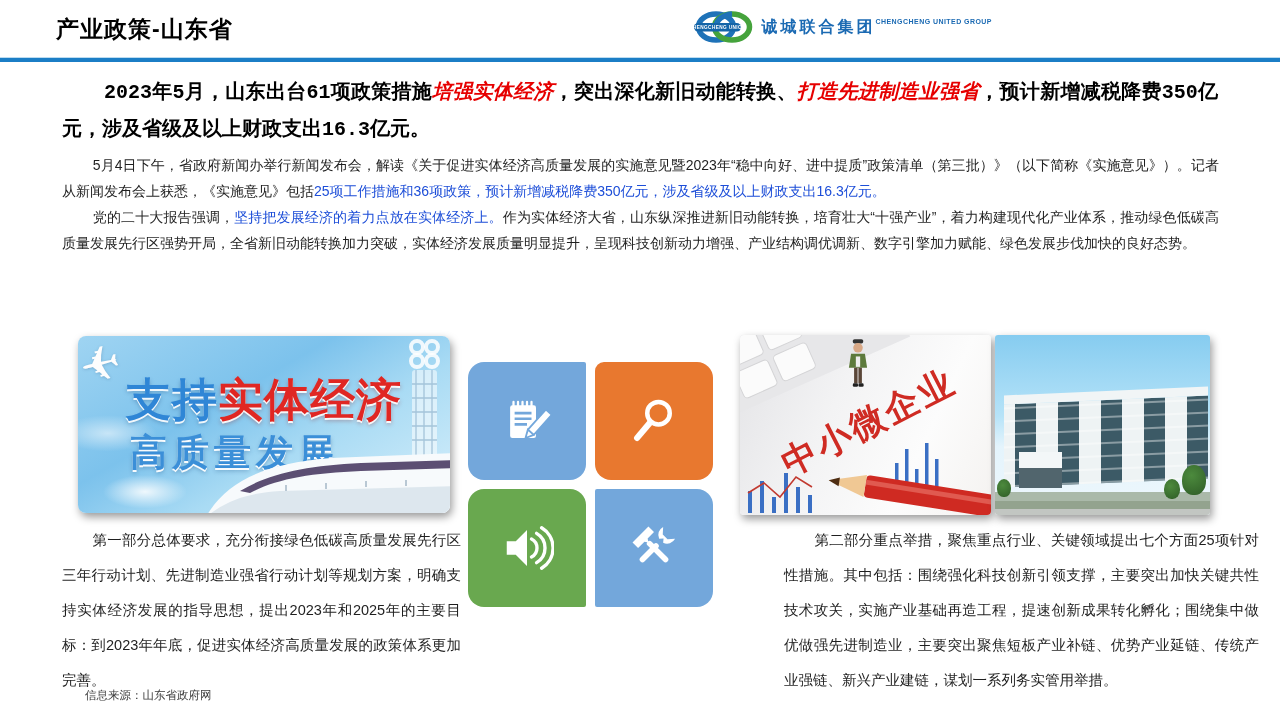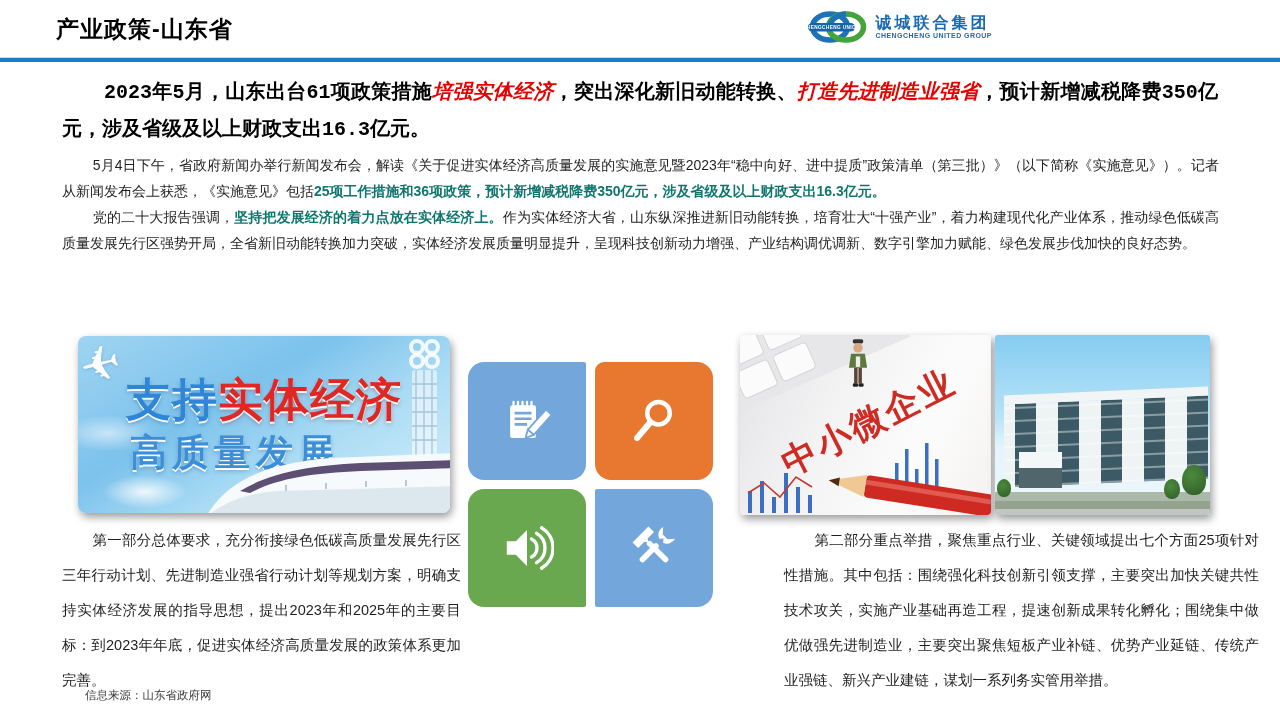--- a/index.html
+++ b/index.html
@@ -3,32 +3,32 @@
 <meta charset="utf-8">
 <style>
   * { box-sizing: border-box; margin: 0; padding: 0; }
   html,body { width:1280px; height:720px; overflow:hidden; background:#fff;
     font-family:"Liberation Sans","DejaVu Sans",sans-serif; }
   .slide { position:relative; width:1020px; height:720px; background:#ffffff; }
 
   
   .page-title { position:absolute; left:56px; top:14px; font-size:23px; font-weight:800; color:#000; letter-spacing:1px;}
   .logo { position:absolute; right:28px; top:8px; display:flex; align-items:center; gap:7px; }
-  .logo-text { display:flex; flex-direction:column; line-height:1.15; }
+  .logo-text { display:flex; line-height:1.15; }
   .logo-cn { font-size:16px; font-weight:800; color:#1b6ab3; letter-spacing:3px; }
   .logo-en { font-size:7px; font-weight:700; color:#1b6ab3; letter-spacing:0.45px; }
   .rule { position:absolute; left:0; top:57px; width:1280px; height:5px;
     background:linear-gradient(#bddcf0 0 1px,#1b7ec6 1px 100%); }
 
   
   .lead { position:absolute; left:62px; top:74px; width:1156px;
     font-size:20px; font-weight:800; color:#000; line-height:37px;
     text-align:justify; text-indent:2.1em;font-family:Liberation Mono, monospace; }
   .red-it { color:#e60000; font-style:italic; }
-  .red-b  { color:#0f766e; font-weight:700; }
+  .red-b  { color:#1d4ed8; font-weight:400; }
 
   
   .bodytext { position:absolute; left:62px; top:152px; width:1157px;
     font-size:14px; color:#1f1f1f; line-height:26px; text-align:justify; }
   .bodytext p { text-indent:2.2em; }
 
   
   .banner { position:absolute; left:78px; top:336px; width:372px; height:177px;
     border-radius:8px; overflow:hidden; box-shadow:2px 4px 9px rgba(0,0,0,.4);
     background:

